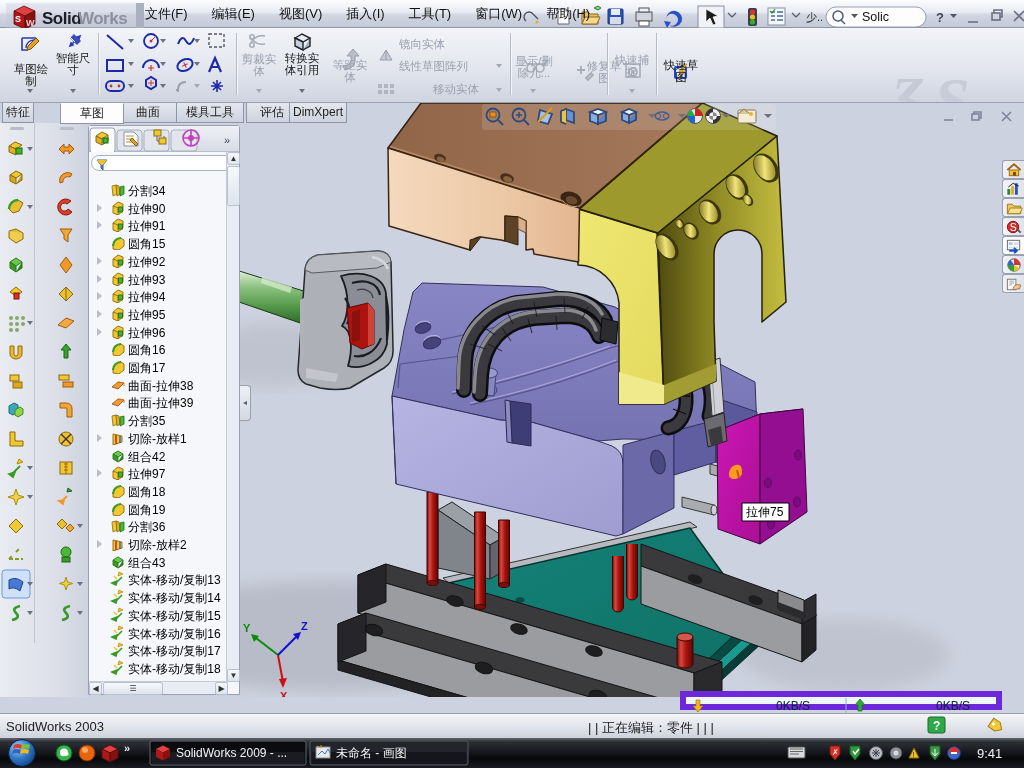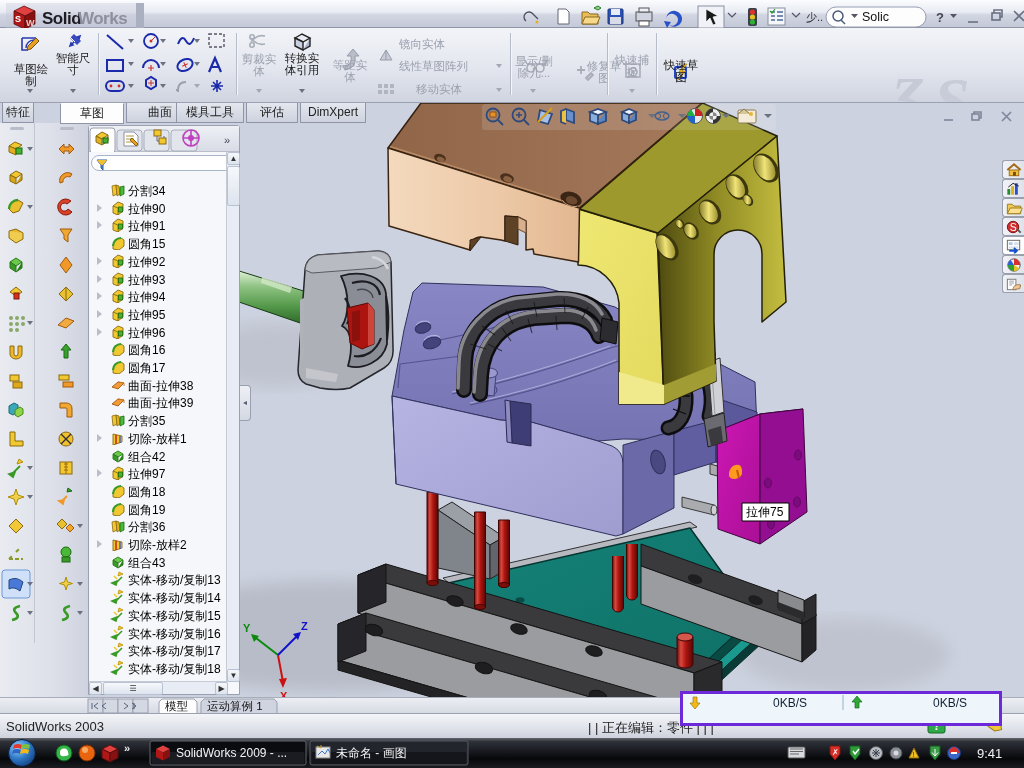--- a/index.html
+++ b/index.html
@@ -41,21 +41,21 @@
 
 #hud{position:absolute;left:482px;top:1px;width:294px;height:26px;background:rgba(246,248,251,.14);border-radius:3px}
 
 #mdib{position:absolute;right:6px;top:7px;color:#8b909c;font-size:13px;font-weight:bold;letter-spacing:10px}
 
 #tpane{position:absolute;right:0;top:57px;width:22px}
 .tptab{position:absolute;left:0;width:22px;height:19px;background:linear-gradient(90deg,#f2f3f7,#dfe2ea);border:1px solid #9aa0ae;border-right:none;border-radius:3px 0 0 3px}
 
 #mtabs{left:0;top:697px;width:1024px;height:16px;background:linear-gradient(#eceef3,#d6dae3);border-top:1px solid #a8adbb;font-size:11.5px;color:#222}
 #status{left:0;top:713px;width:1024px;height:25px;background:linear-gradient(#f4f5f8,#dfe2e9 60%,#cdd1dc);border-top:1px solid #9ba1b0;font-size:13px;color:#222}
-#netw{left:680px;top:691px;width:322px;height:35px;background:#eef5fb;border:3px solid #6d28d9;font-size:12px;color:#123}
+#netw{left:680px;top:691px;width:322px;height:19px;background:#eef5fb;border:6px solid #6d28d9;font-size:12px;color:#123}
 
 #taskbar{left:0;top:738px;width:1024px;height:30px;background:linear-gradient(#63666d,#2e3138 12%,#101216 55%,#07080a 70%,#1a1c22);}
 </style></head>
 <body>
 <div id="app">
 <div class="abs" id="viewport">
 <svg width="1024" height="594" viewBox="0 103 1024 594" style="position:absolute;left:0;top:0">
 <defs>
 <linearGradient id="gTanF" x1="0" y1="0" x2="1" y2="0">
             <stop offset="0" stop-color="#f4d9bd"></stop>
@@ -494,20 +494,29 @@
 <text x="856" y="18" font-size="12.5" fill="#111">Solic</text>
 <text x="930" y="19" font-size="13" font-weight="bold" fill="#445">?</text>
 <path d="M944,11 l3.5,4 3.5,-4" fill="#556"></path>
 <g stroke="#6b7082" stroke-width="1.6" fill="none">
 <line x1="962" y1="19" x2="972" y2="19"></line>
 <rect x="986" y="10" width="8" height="7"></rect>
           <path d="M988,10 v-3 h8 v7 h-2"></path>
 <path d="M1008,8 l10,10 M1018,8 l-10,10"></path>
 </g>
 </svg></div>
+<div class="abs" id="menus">
+      <span>文件(F)</span>
+      <span>编辑(E)</span>
+      <span>视图(V)</span>
+      <span>插入(I)</span>
+      <span>工具(T)</span>
+      <span>窗口(W)</span>
+      <span>帮助(H)</span>
+    </div>
 <div class="abs" id="toolbar">
 <svg width="1024" height="74" viewBox="0 0 1024 74" style="position:absolute;left:0;top:0">
 
 <g fill="none" stroke="#2a3ab0" stroke-width="1.6">
           <path d="M22,10 h14 m-14,0 v12 h6"></path>
           <path d="M26,20 a8,8 0 0 1 8,-8" stroke-width="1.4"></path>
         </g>
 <path d="M28,18 l8,-8 3,3 -8,8 -4,1 z" fill="#e8a020" stroke="#7a5010"></path>
 
 <g fill="none" stroke="#2a3ab0" stroke-width="1.6">
@@ -615,44 +624,44 @@
 <div class="tbtxt gray" style="left:236px;top:25px;width:46px">剪裁实
 体</div>
       <div class="dd ddg" style="left:256px;top:61px"></div>
 <div class="tbtxt" style="left:278px;top:24px;width:48px">转换实
 体引用</div>
       <div class="dd" style="left:299px;top:61px"></div>
 <div class="tbtxt gray" style="left:328px;top:31px;width:44px">等距实
 体</div>
 <div class="tbtxt gray" style="left:399px;top:10px;width:80px;text-align:left">镜向实体</div>
 <div class="tbtxt gray" style="left:399px;top:32px;width:90px;text-align:left">线性草图阵列</div>
-<div class="tbtxt gray" style="left:399px;top:55px;width:80px;text-align:center">移动实体</div>
+<div class="tbtxt gray" style="left:399px;top:55px;width:80px;text-align:right">移动实体</div>
 <div class="dd ddg" style="left:496px;top:36px"></div>
       <div class="dd ddg" style="left:496px;top:60px"></div>
 <div class="vsep" style="left:510px;top:5px;height:62px"></div>
 <div class="tbtxt gray" style="left:512px;top:27px;width:44px">显示/删
 除几...</div>
       <div class="dd ddg" style="left:530px;top:61px"></div>
 <div class="tbtxt gray" style="left:582px;top:32px;width:44px">修复草
 图</div>
 <div class="vsep" style="left:607px;top:5px;height:62px"></div>
 <div class="tbtxt gray" style="left:610px;top:26px;width:44px">快速捕
 捉</div>
       <div class="dd ddg" style="left:629px;top:61px"></div>
 <div class="vsep" style="left:656px;top:5px;height:62px"></div>
 <div class="tbtxt" style="left:658px;top:31px;width:46px">快速草
 图</div>
 </div>
 <div class="abs" id="tabs">
   <div class="tab" style="left:2px;width:32px">特征</div>
   <div class="tab act" style="left:60px;width:64px">草图</div>
-  <div class="tab" style="left:126px;width:68px">曲面</div>
+  <div class="tab" style="left:114px;width:68px">曲面</div>
   <div class="tab" style="left:176px;width:68px">模具工具</div>
   <div class="tab" style="left:246px;width:52px">评估</div>
-  <div class="tab" style="left:300px;width:66px">DimXpert</div>
+  <div class="tab" style="left:289px;width:58px">DimXpert</div>
 </div>
 <div class="abs" id="leftcols">
       <svg width="88" height="574" viewBox="0 0 88 574" style="position:absolute;left:0;top:0">
         <g fill="#b8bdca">
           <rect x="10" y="4" width="14" height="3" rx="1.5"></rect>
           <rect x="60" y="4" width="14" height="3" rx="1.5"></rect>
         </g>
         <g transform="translate(6,16)">
           <path d="M3,7 l6,-4 7,3 -6,4 z" fill="#f2c830" stroke="#8a6a10"></path>
           <path d="M3,7 v6 l7,3 v-6 z" fill="#e0b020" stroke="#8a6a10"></path>
@@ -1061,36 +1070,20 @@
         <div class="sbtn" style="top:0">▲</div>
         <div class="sbtn" style="top:14px;height:40px"></div>
         <div class="sbtn" style="bottom:0">▼</div>
       </div>
   <div id="hscroll">
         <div class="sbtn" style="left:0">◀</div>
         <div class="sbtn" style="left:14px;width:60px">☰</div>
         <div class="sbtn" style="right:0">▶</div>
       </div>
 </div>
-<div class="abs" id="mtabs">
-<svg width="1024" height="16" viewBox="0 0 1024 16" style="position:absolute;left:0;top:0">
-<g>
-          <rect x="88" y="1" width="15" height="14" fill="#d4d8e2" stroke="#9aa0ae"></rect>
-          <rect x="103" y="1" width="15" height="14" fill="#d4d8e2" stroke="#9aa0ae"></rect>
-          <rect x="118" y="1" width="15" height="14" fill="#d4d8e2" stroke="#9aa0ae"></rect>
-          <rect x="133" y="1" width="15" height="14" fill="#d4d8e2" stroke="#9aa0ae"></rect>
-<path d="M92,5 v6 m6,-6 l-4,3 4,3 m8,-6 l-4,3 4,3" stroke="#55607a" fill="none"></path>
-          <path d="M124,5 l4,3 -4,3 m8,-6 l4,3 -4,3 m2,-6 v6" stroke="#55607a" fill="none"></path>
-<path d="M159,15 v-11 l3,-3 h32 l3,3 v11" fill="#fdfdfe" stroke="#9aa0ae"></path>
-<path d="M201,15 v-11 l3,-3 h70 l3,3 v11" fill="#d0d4e0" stroke="#9aa0ae"></path>
-        </g>
-<text x="165" y="12" font-size="11.5" fill="#111">模型</text>
-<text x="207" y="12" font-size="11.5" fill="#111">运动算例 1</text>
-</svg>
-    </div>
 <div class="abs" id="status">
       <span style="position:absolute;left:6px;top:5px">SolidWorks 2003</span>
       <span style="position:absolute;left:588px;top:5px;color:#222">| |  正在编辑：零件   | | |</span>
 <svg width="110" height="25" viewBox="0 0 110 25" style="position:absolute;left:914px;top:0">
         <rect x="14" y="3" width="17" height="16" rx="2" fill="#2fa848" stroke="#156a28"></rect>
         <text x="19" y="16" font-size="12" font-weight="bold" fill="#fff">?</text>
 <g transform="translate(75,2) rotate(35 8 8)">
           <path d="M2,5 h8 l5,5 -5,5 h-8 z" fill="#f0c838" stroke="#9a7a18"></path>
           <circle cx="5" cy="10" r="1.5" fill="#fff"></circle>
         </g>

